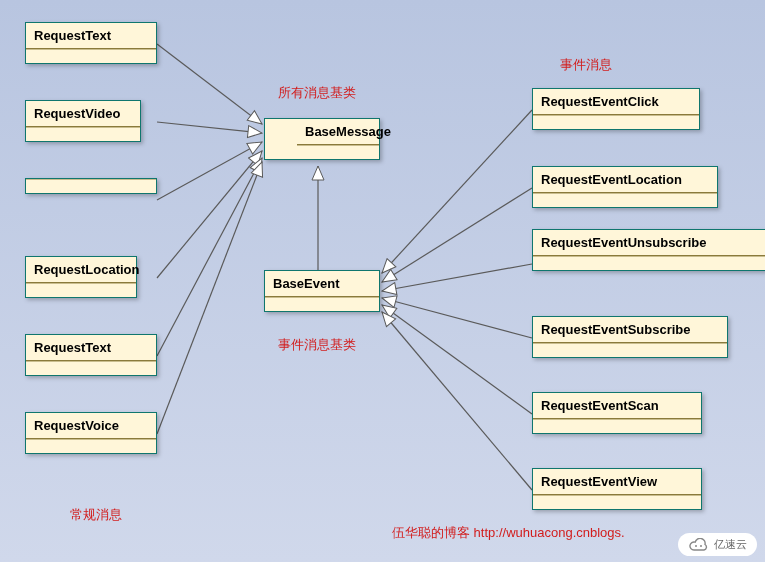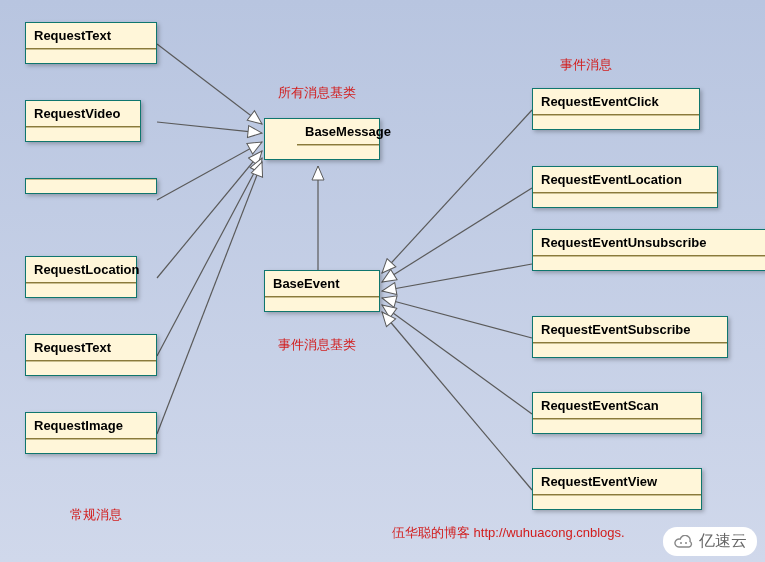--- a/index.html
+++ b/index.html
@@ -39,21 +39,21 @@
     font-size: 13px;
     white-space: nowrap;
   }
   .watermark {
     position: absolute;
     right: 8px;
     bottom: 6px;
     background: #fff;
     border-radius: 14px;
     padding: 4px 10px;
-    font-size: 16px;
+    font-size: 11px;
     color: #666;
     display: flex;
     align-items: center;
     gap: 6px;
   }
   .watermark svg { display: block; }
   svg.lines { position: absolute; inset: 0; }
 </style>
 </head>
 <body>
@@ -99,21 +99,21 @@
 </div>
 <div class="class-box" style="left:25px; top:256px; width:112px;">
   <div class="class-title">RequestLocation</div>
   <div class="class-body"></div>
 </div>
 <div class="class-box" style="left:25px; top:334px; width:132px;">
   <div class="class-title">RequestText</div>
   <div class="class-body"></div>
 </div>
 <div class="class-box" style="left:25px; top:412px; width:132px;">
-  <div class="class-title">RequestImage</div>
+  <div class="class-title">RequestVoice</div>
   <div class="class-body"></div>
 </div>
 
 <div class="class-box" style="left:264px; top:118px; width:116px;padding-left:32px;">
   <div class="class-title">BaseMessage</div>
   <div class="class-body"></div>
 </div>
 <div class="class-box" style="left:264px; top:270px; width:116px;">
   <div class="class-title">BaseEvent</div>
   <div class="class-body"></div>

